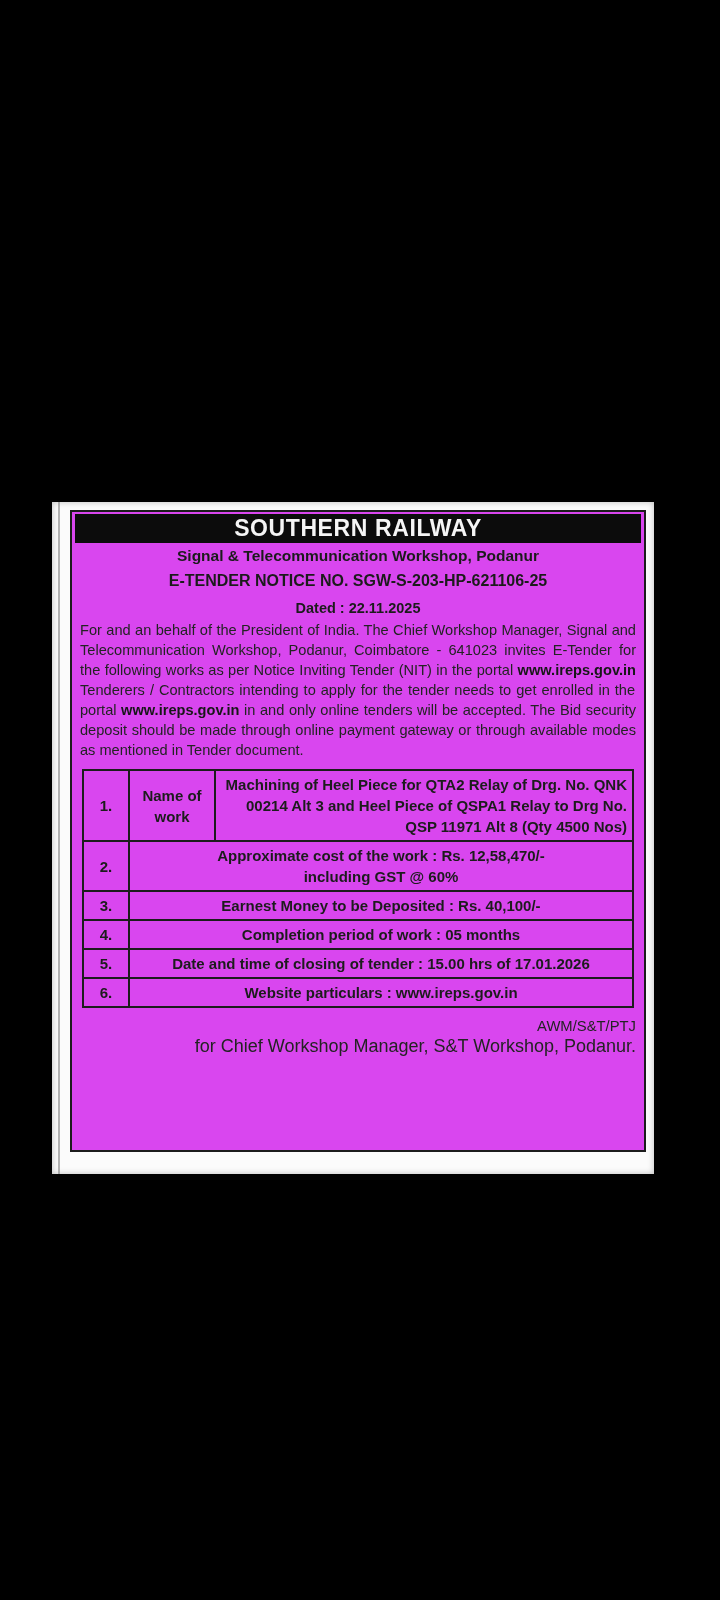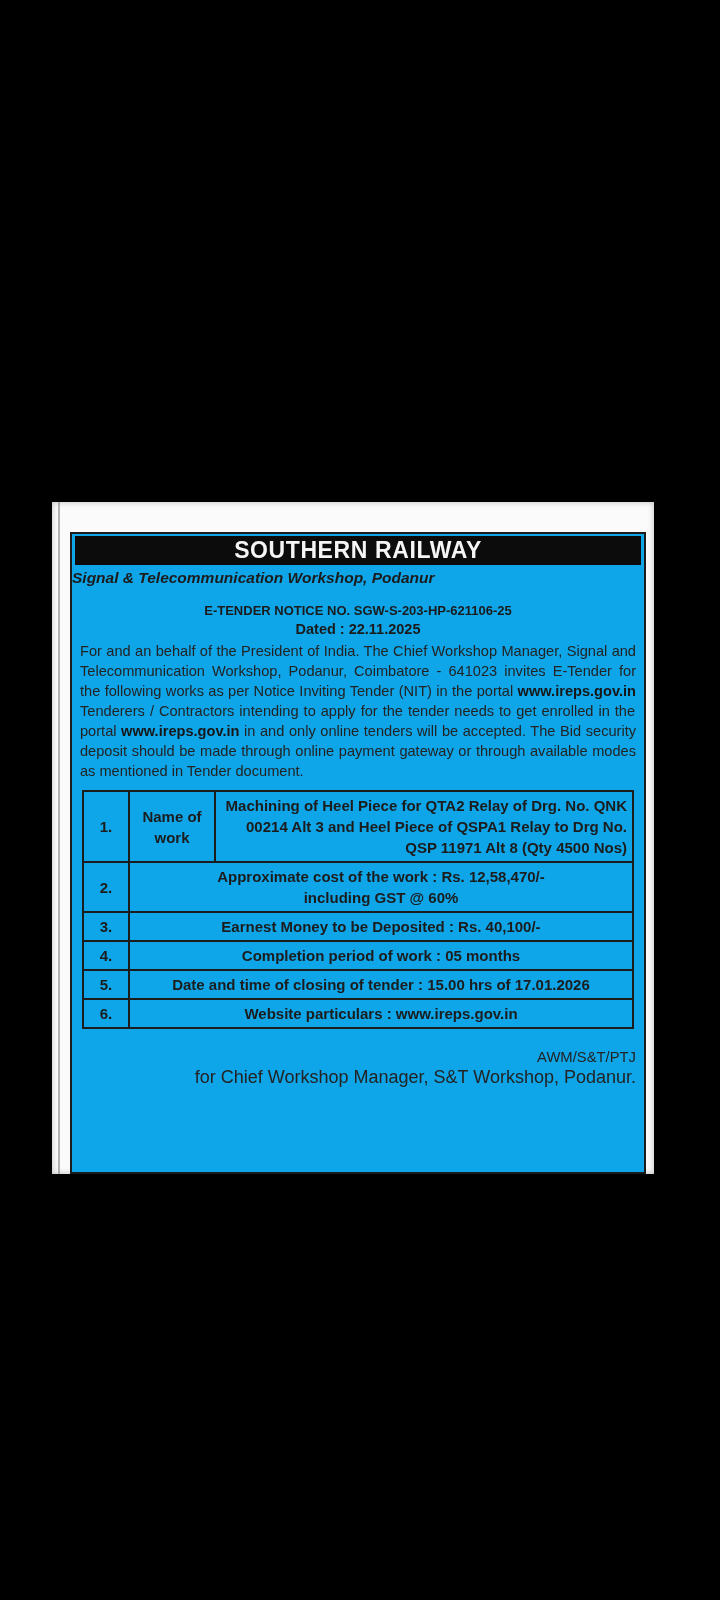--- a/index.html
+++ b/index.html
@@ -30,57 +30,57 @@
     left: 6px;
     top: 0;
     bottom: 0;
     width: 2px;
     background: #8d8d8d;
     opacity: 0.65;
   }
   .notice {
     position: absolute;
     left: 18px;
-    top: 30px;
+    top: 8px;
     width: 572px;
     height: 638px;
     border: 2px solid #1c1c1c;
-    background: #0ea5e9;
+    background: #d946ef;
     box-sizing: content-box;
   }
   .title-bar {
     margin: 2px 3px 0 3px;
     height: 29px;
     background: #0c0c0c;
     display: flex;
     align-items: center;
     justify-content: center;
   }
   .title-bar span {
     color: #f5f5f5;
     font-weight: bold;
     font-size: 23px;
     letter-spacing: 0.6px;
   }
   .sub1 {
     margin-top: 4px;
+    text-align: center;
     font-weight: bold;
     font-size: 15.5px;
     color: #1b1b1b;
-    font-style: italic;
   }
   .sub2 {
-    margin-top: 16px;
+    margin-top: 7px;
     text-align: center;
     font-weight: bold;
-    font-size: 13px;
+    font-size: 16px;
     color: #1b1b1b;
   }
   .sub3 {
-    margin-top: 3px;
+    margin-top: 10px;
     text-align: center;
     font-weight: bold;
     font-size: 14.5px;
     color: #1b1b1b;
   }
   .intro {
     margin: 4px 8px 0 8px;
     font-size: 14.6px;
     line-height: 20px;
     text-align: justify;
@@ -106,21 +106,21 @@
   td.desc { text-align: right; }
   td.center { text-align: center; }
   .footer-note {
     margin: 12px 8px 0 8px;
     font-size: 14.6px;
     line-height: 21px;
     text-align: justify;
     color: #232323;
   }
   .sign1 {
-    margin: 20px 8px 0 0;
+    margin: 10px 8px 0 0;
     text-align: right;
     font-size: 14.8px;
     color: #232323;
   }
   .sign2 {
     margin: 2px 8px 0 0;
     text-align: right;
     font-size: 18px;
     color: #232323;
   }

